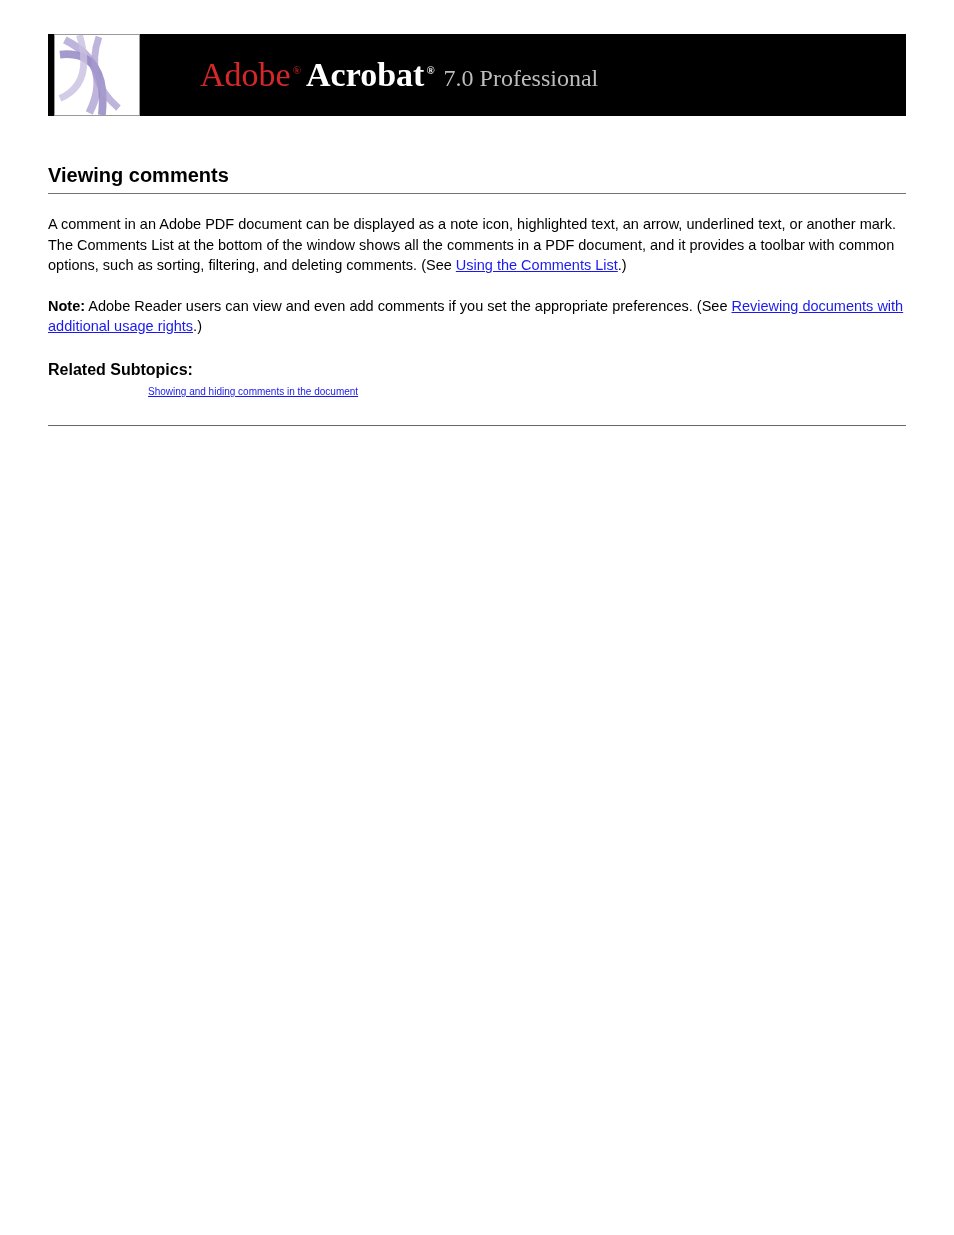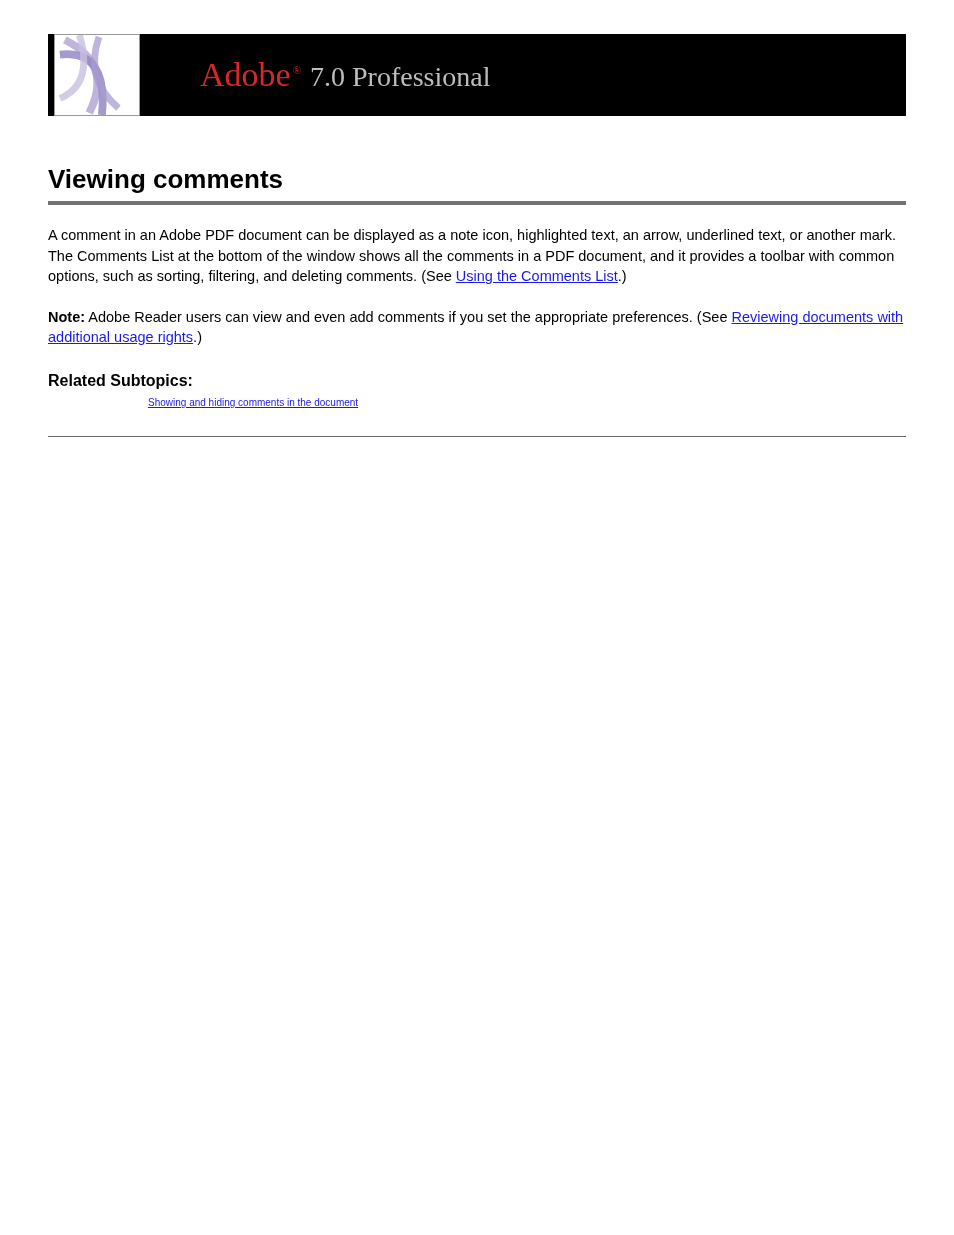--- a/index.html
+++ b/index.html
@@ -53,38 +53,38 @@
     }
     .banner-acrobat {
       color: #ffffff;
       font-family: Georgia, serif;
       font-size: 34px;
       font-weight: 600;
     }
     .banner-version {
       color: #bdbdbd;
       font-family: Georgia, serif;
-      font-size: 28px;
+      font-size: 24px;
       font-weight: normal;
       margin-left: 4px;
     }
     .reg {
       font-size: 11px;
       vertical-align: super;
       margin-left: 2px;
     }
     .section {
       margin-top: 48px;
     }
     .section-title {
-      font-size: 26px;
+      font-size: 20px;
       font-weight: bold;
       color: #000000;
       padding-bottom: 6px;
-      border-bottom: 4px solid #737373;
+      border-bottom: 1px solid #737373;
     }
     .body-text {
       margin-top: 20px;
       font-size: 14.5px;
       line-height: 1.42;
       color: #000000;
     }
     .body-text p {
       margin-bottom: 0;
     }
@@ -125,20 +125,21 @@
       <svg viewBox="0 0 86 82" xmlns="http://www.w3.org/2000/svg">
         <rect x="0" y="0" width="86" height="82" fill="#ffffff"></rect>
         <path d="M 10 5 Q 60 30 35 80" stroke="#b4a8d6" stroke-width="8" fill="none" opacity="0.85"></path>
         <path d="M 5 20 Q 55 15 48 82" stroke="#9488c2" stroke-width="8" fill="none" opacity="0.85"></path>
         <path d="M 25 0 Q 40 50 5 65" stroke="#c8bfe0" stroke-width="7" fill="none" opacity="0.8"></path>
         <path d="M 45 2 Q 30 45 65 75" stroke="#a89bd0" stroke-width="7" fill="none" opacity="0.75"></path>
       </svg>
     </div>
     <div class="banner-text">
       <span class="banner-adobe"><span>Adobe</span><span class="reg">®</span></span>
+      <span class="banner-acrobat"><span>Acrobat</span><span class="reg">®</span></span>
       <span class="banner-version">7.0 Professional</span>
     </div>
   </div>
 
   <div class="section">
     <h1 class="section-title">Viewing comments</h1>
     <div class="body-text">
       <p>
         <span>A comment in an Adobe PDF document can be displayed as a note icon, highlighted text, an arrow, underlined text, or another mark. The Comments List at the bottom of the window shows all the comments in a PDF document, and it provides a toolbar with common options, such as sorting, filtering, and deleting comments. (See </span><a class="link">Using the Comments List</a><span>.)</span>
       </p>

